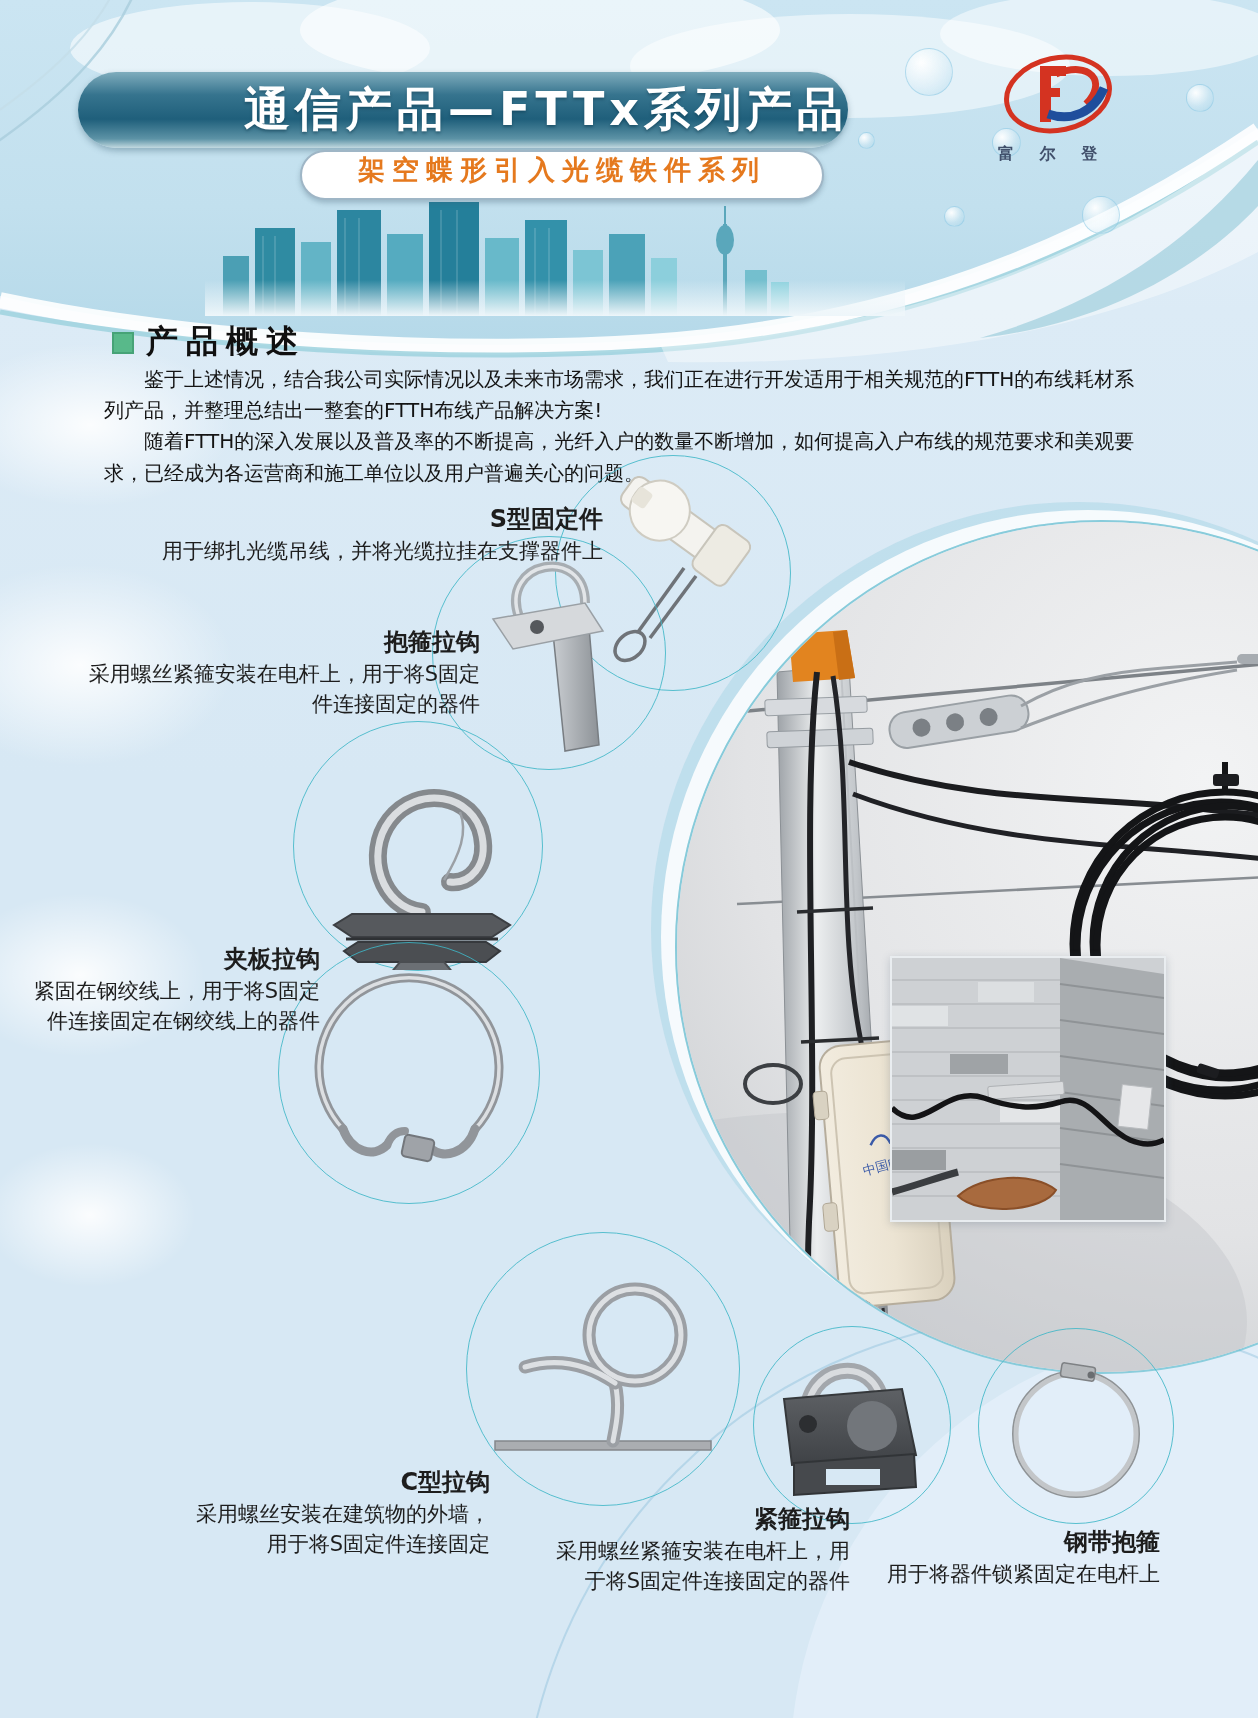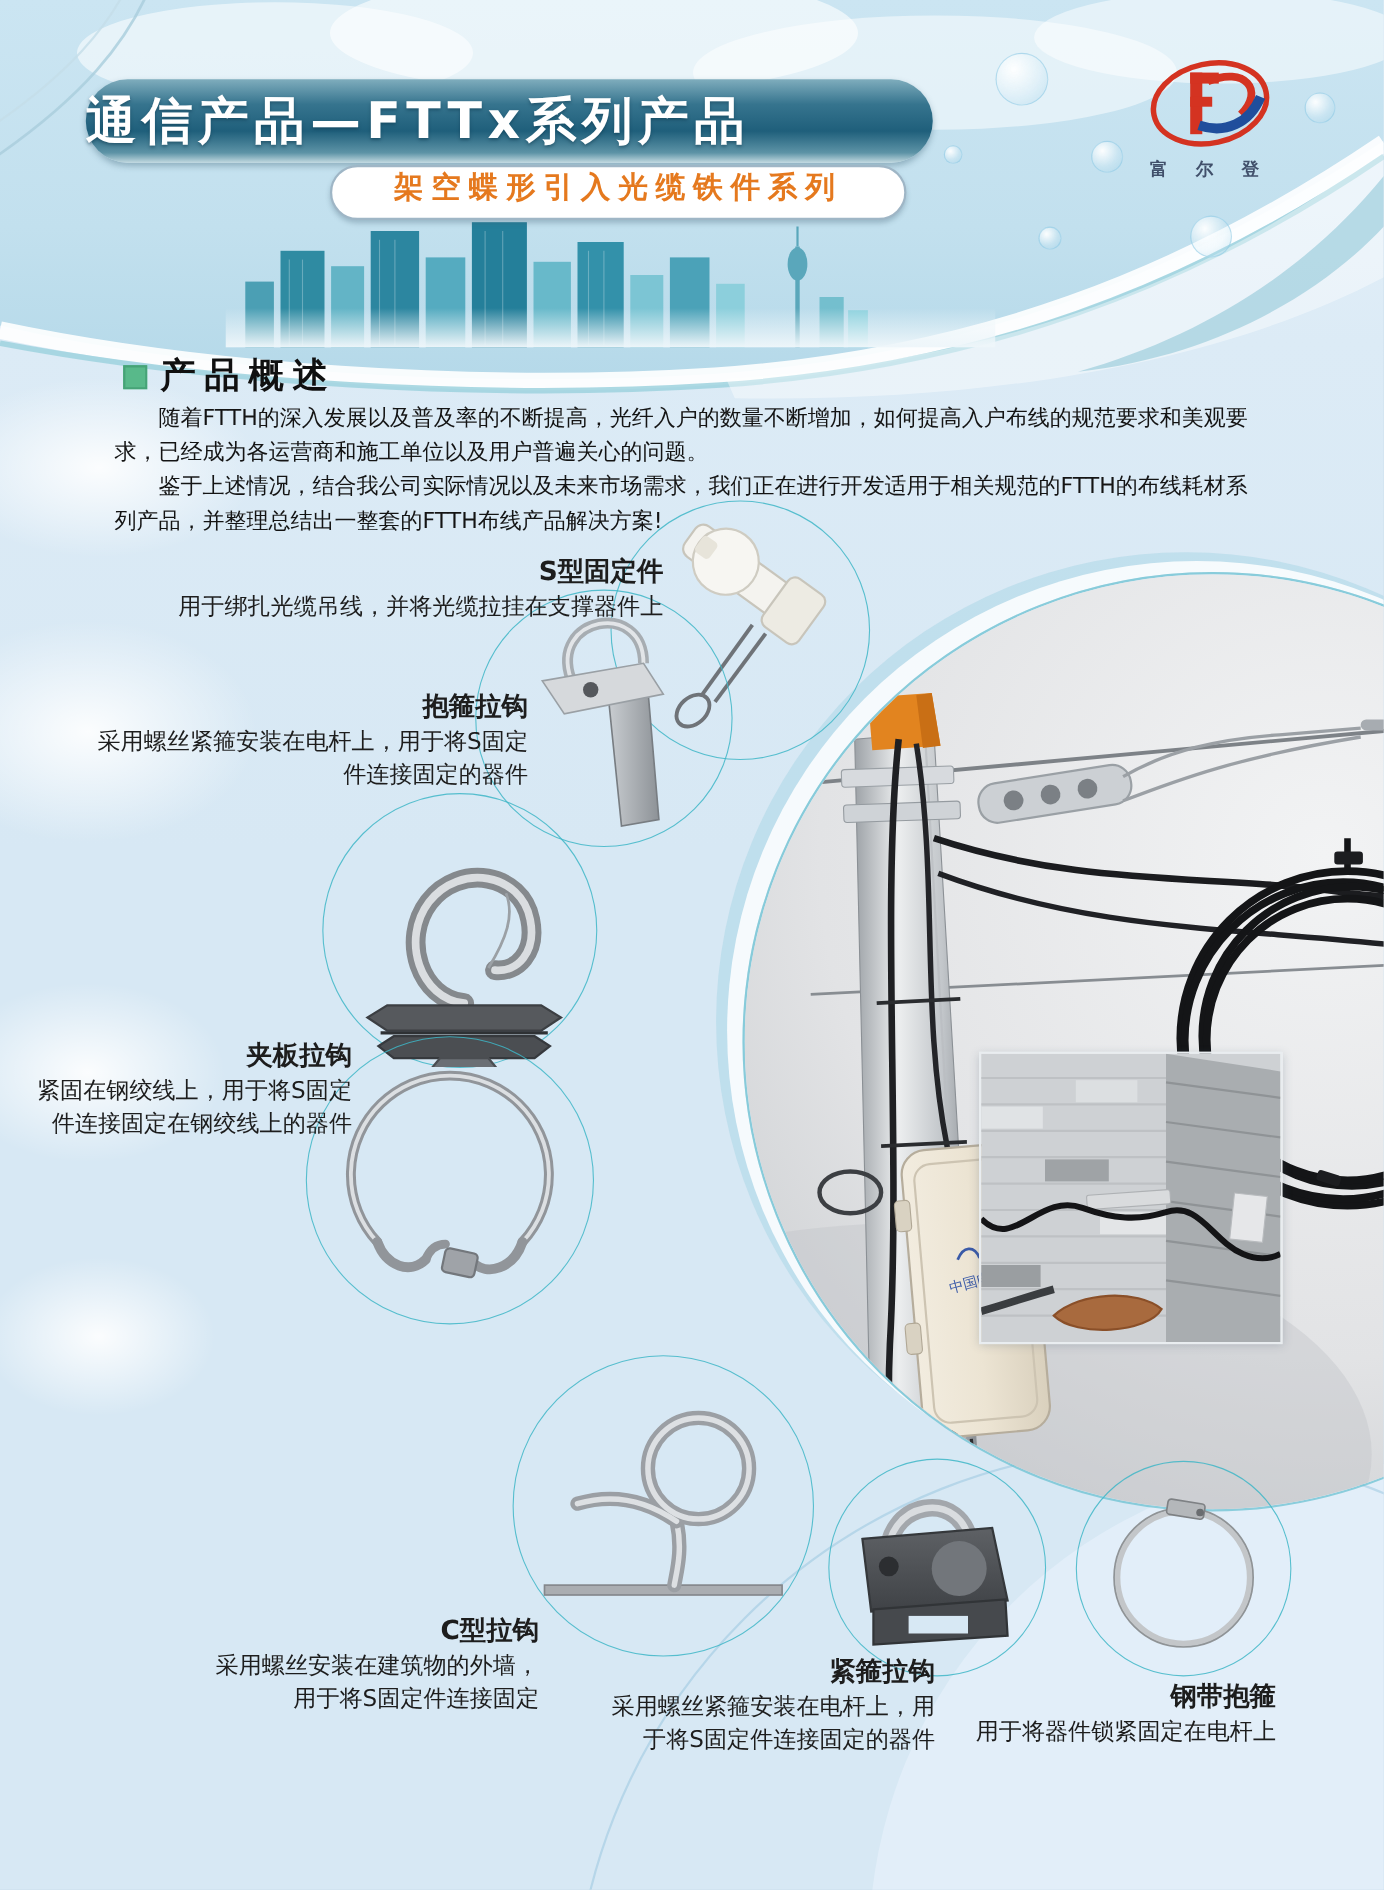--- a/index.html
+++ b/index.html
@@ -4,28 +4,28 @@
 <style>
   html,body{margin:0;padding:0;background:#c8dcea;}
   .page{position:relative;width:1258px;height:1718px;overflow:hidden;
         background:linear-gradient(180deg,#e9f3fa 0%,#dcebf6 18%,#d7e8f4 45%,#d7e8f4 100%);
         font-family:"DejaVu Sans","Liberation Sans",sans-serif;color:#1a1a1a;}
   .abs{position:absolute;}
   .cloud{position:absolute;background:radial-gradient(ellipse at center,rgba(255,255,255,.9),rgba(255,255,255,0) 68%);}
   
   .titlebar{position:absolute;left:78px;top:72px;width:770px;height:76px;border-radius:38px;
       background:linear-gradient(180deg,#7fadbd 0%,#36748e 30%,#1f5f7b 62%,#5d93a6 88%,#c2d9e0 100%);
-      box-shadow:0 3px 6px rgba(40,80,100,.35);display:flex;align-items:center;justify-content:flex-start;}
+      box-shadow:0 3px 6px rgba(40,80,100,.35);display:flex;align-items:center;justify-content:flex-end;}
   .titlebar span{color:#ffffff;font-size:46px;font-weight:bold;letter-spacing:5px;text-shadow:0 2px 3px rgba(0,40,60,.4);}
   .subpill{position:absolute;left:300px;top:150px;width:520px;height:46px;border-radius:26px;
       background:#ffffff;border:2px solid #9fb6c6;box-shadow:0 3px 5px rgba(60,90,110,.3);
       display:flex;align-items:flex-start;justify-content:center;}
   .subpill span{color:#e5791e;font-size:27px;font-weight:bold;letter-spacing:7px;}
   
-  .logo{position:absolute;left:1030px;top:52px;width:140px;height:118px;text-align:center;}
+  .logo{position:absolute;left:998px;top:52px;width:140px;height:118px;text-align:left;}
   .logo .txt{margin-top:2px;font-size:16px;letter-spacing:10px;color:#41506b;font-weight:600;}
   
   .bullet{position:absolute;left:112px;top:332px;width:22px;height:22px;background:#58b98a;box-shadow:inset 0 0 0 2px #46a377;}
   .h-overview{position:absolute;left:146px;top:320px;font-family:"Liberation Serif","DejaVu Serif",serif;
       font-size:32px;font-weight:bold;letter-spacing:8px;color:#101010;}
   .paras{position:absolute;left:104px;top:364px;width:1048px;font-size:20px;line-height:1.56;color:#141414;}
   .paras p{margin:0;text-indent:2em;}
   
   .pcircle{position:absolute;border-radius:50%;border:1.5px solid rgba(62,182,199,.85);}
   .pcircle svg{display:block;}
@@ -138,22 +138,22 @@
       <rect x="42" y="36" width="20" height="9" fill="#d43321"></rect>
       <path d="M58,22 C92,8 110,30 88,52" fill="none" stroke="#d43321" stroke-width="7"></path>
       <path d="M50,62 C74,70 96,60 106,36" fill="none" stroke="#1f4e9c" stroke-width="9"></path>
     </svg>
     <div class="txt">富 尔 登</div>
   </div>
 
   <div class="bullet"></div>
   <div class="h-overview">产品概述</div>
   <div class="paras">
+    <p>鉴于上述情况，结合我公司实际情况以及未来市场需求，我们正在进行开发适用于相关规范的FTTH的布线耗材系列产品，并整理总结出一整套的FTTH布线产品解决方案!</p>
     <p>随着FTTH的深入发展以及普及率的不断提高，光纤入户的数量不断增加，如何提高入户布线的规范要求和美观要求，已经成为各运营商和施工单位以及用户普遍关心的问题。</p>
-    <p>鉴于上述情况，结合我公司实际情况以及未来市场需求，我们正在进行开发适用于相关规范的FTTH的布线耗材系列产品，并整理总结出一整套的FTTH布线产品解决方案!</p>
   </div>
 
   <div class="photo">
     <svg width="850" height="850" viewBox="0 0 850 850">
       <defs>
         <radialGradient id="phBg" cx="0.62" cy="0.3" r="0.9">
           <stop offset="0" stop-color="#f2f3f4"></stop>
             <stop offset="0.6" stop-color="#e2e3e5"></stop>
             <stop offset="1" stop-color="#c7cacd"></stop>
         </radialGradient>

